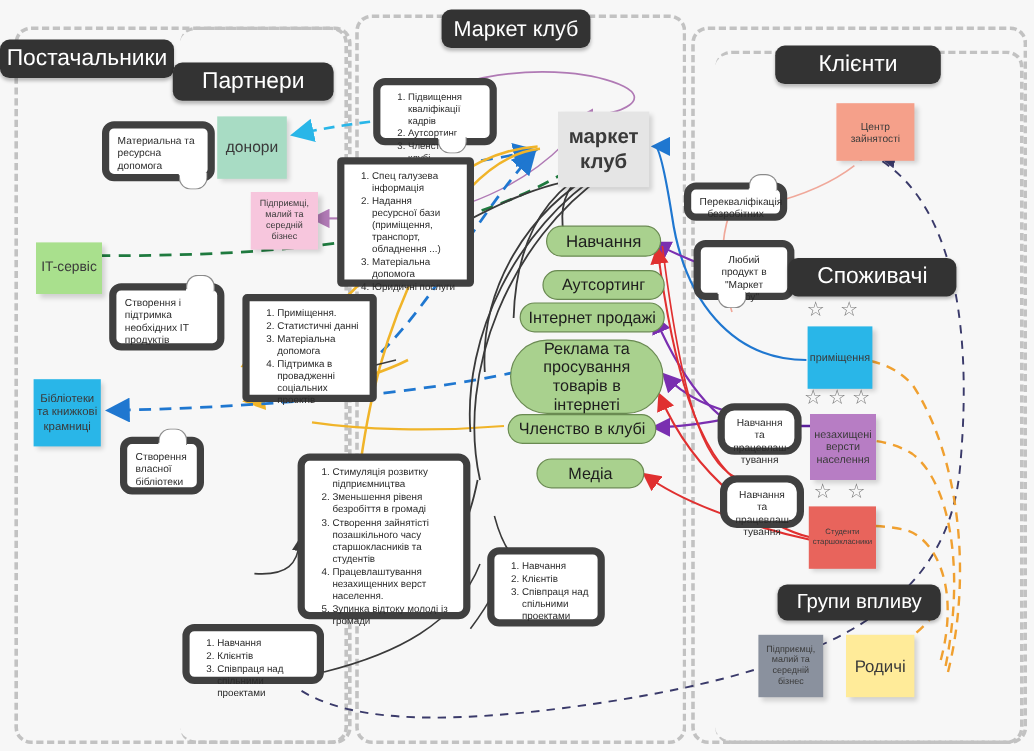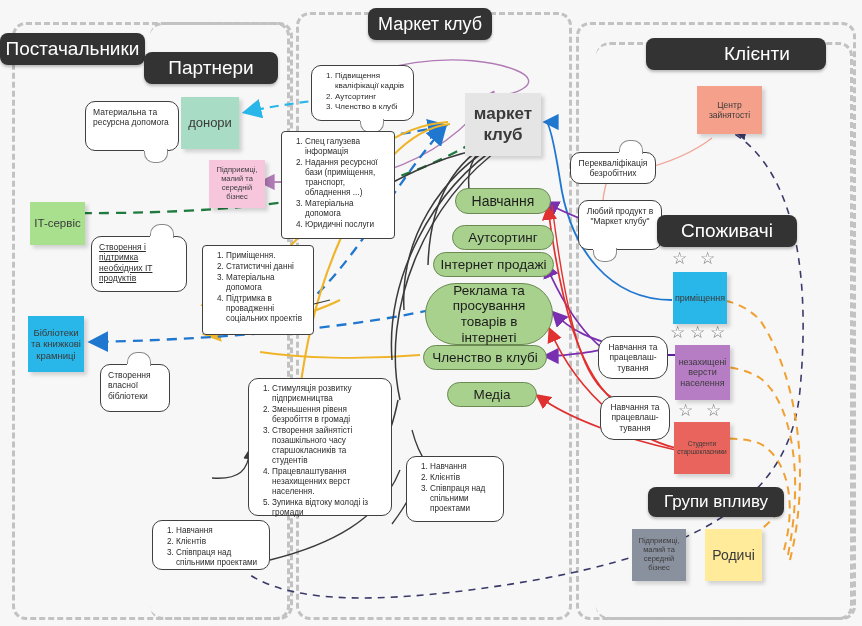--- a/index.html
+++ b/index.html
@@ -55,21 +55,21 @@
     text-align:center;color:#1d1d1d;
     z-index:26;
     line-height:1.15;
     box-sizing:border-box;
   }
 
   
   .note{
     position:absolute;
     background:#ffffff;
-    border:1px solid #404040;
+    border:6px solid #404040;
     border-radius:10px;
     color:#2b2b2b;
     box-sizing:border-box;
     z-index:30;
     padding:5px 7px;
     line-height:1.22;
   }
   .note.sharp{border-radius:4px;}
   .note ol{margin:0;padding-left:16px;}
   .note ol li{margin:0 0 1px 0;}
@@ -211,21 +211,21 @@
 
   <div class="hdr" style="left:0px;top:33px;width:145px;height:32px;font-size:19px;">
     <span>Постачальники</span>
   </div>
   <div class="hdr" style="left:144px;top:52px;width:134px;height:32px;font-size:19px;">
     <span>Партнери</span>
   </div>
   <div class="hdr" style="left:368px;top:8px;width:124px;height:32px;font-size:18px;">
     <span>Маркет клуб</span>
   </div>
-  <div class="hdr" style="left:646px;top:38px;width:138px;height:32px;font-size:19px;padding-left:42px;">
+  <div class="hdr" style="left:646px;top:38px;width:138px;height:32px;font-size:19px;">
     <span>Клієнти</span>
   </div>
   <div class="hdr" style="left:657px;top:215px;width:140px;height:32px;font-size:19px;">
     <span>Споживачі</span>
   </div>
   <div class="hdr" style="left:648px;top:487px;width:136px;height:30px;font-size:17px;">
     <span>Групи впливу</span>
   </div>
 
   <div class="sq" style="left:465px;top:93px;width:76px;height:63px;background:#e5e5e5;font-size:17px;font-weight:bold;flex-direction:column;">
@@ -305,21 +305,21 @@
 
   <div class="note sharp" style="left:281px;top:131px;width:114px;height:108px;font-size:8.2px;">
     <ol>
       <li>Спец галузева інформація</li>
       <li>Надання ресурсної бази (приміщення, транспорт, обладнення ...)</li>
       <li>Матеріальна допомога</li>
       <li>Юридичні послуги</li>
     </ol>
   </div>
 
-  <div class="note tail-u" style="left:91px;top:236px;width:96px;height:56px;font-size:8.5px;text-decoration:underline;--tx:58px;">
+  <div class="note tail-u" style="left:91px;top:236px;width:96px;height:56px;font-size:8.5px;--tx:58px;">
     <p class="plain">Створення і підтримка необхідних IT продуктів</p>
   </div>
 
   <div class="note tail-u" style="left:100px;top:364px;width:70px;height:48px;font-size:8.5px;--tx:26px;">
     <p class="plain">Створення власної бібліотеки</p>
   </div>
 
   <div class="note sharp" style="left:202px;top:245px;width:112px;height:90px;font-size:8.2px;">
     <ol>
       <li>Приміщення.</li>

